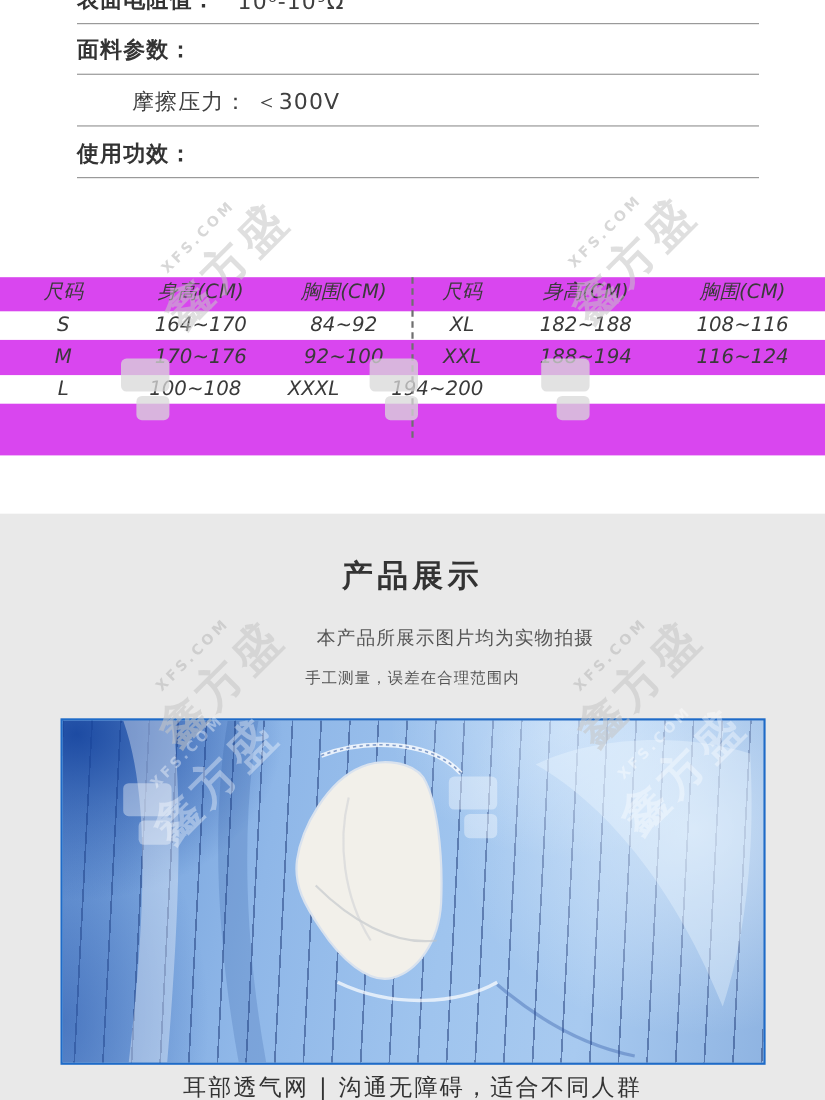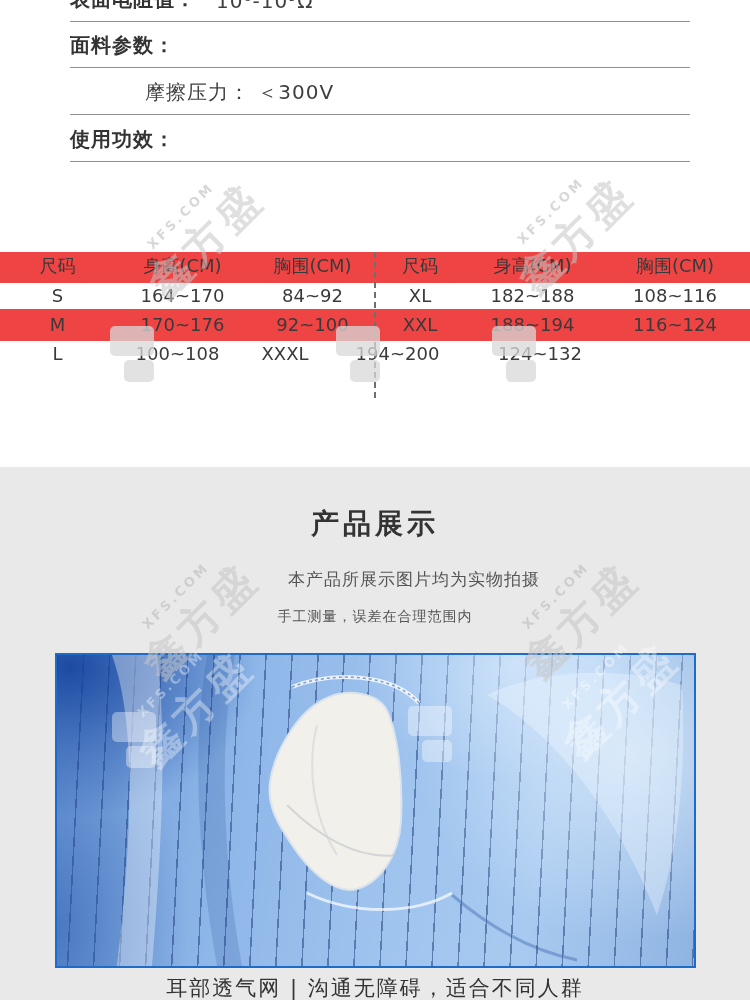--- a/index.html
+++ b/index.html
@@ -12,29 +12,30 @@
   
   .spec-row{
     position:absolute; left:70px; width:620px;
     border-bottom:1px solid #8f8f8f;
     display:flex; align-items:flex-end; padding-bottom:8px;
     box-sizing:border-box;
     font-size:20px; letter-spacing:1px; color:#3f3f3f;
   }
   .spec-row .lbl{font-weight:bold; color:#333;}
   .spec-row .val{margin-left:20px;}
-  .spec-row.no-label .val{margin-left:75px;}
+  .spec-row.no-label .val{margin-left:50px;}
   #spec1{top:-32px; height:54px;}
   #spec2{top:22px;  height:46px;}
   #spec3{top:68px;  height:47px;}
   #spec4{top:115px; height:47px;}
   
   .size-table{
-    position:absolute; left:0; top:252px; width:750px; height:89px;
-    background:#ef4444;
+    position:absolute; left:0; top:252px; width:750px; height:162px;
+    background:#d946ef;
+    font-style:italic;
   }
   .t-row{position:absolute; left:0; width:750px; display:flex; font-size:18px; color:#3a3a3a;}
   .t-row span{display:block; text-align:center;}
   .t-header{top:0; height:28px; line-height:28px;}
   .t-r1{top:31px; height:26px; line-height:26px; background:#ffffff;}
   .t-r2{top:60px; height:26px; line-height:26px;}
   .t-r3{top:89px; height:26px; line-height:26px; background:#ffffff;}
   .c1{width:115px;} .c2{width:135px;} .c3{width:125px;}
   .c4{width:90px;}  .c5{width:135px;} .c6{width:150px;}
   .table-divider{
@@ -127,21 +128,20 @@
       <span class="c3">92~100</span>
       <span class="c4">XXL</span>
       <span class="c5">188~194</span>
       <span class="c6">116~124</span>
     </div>
     <div class="t-row t-r3">
       <span class="c1">L</span>
       <span class="c3">100~108</span>
       <span class="c4">XXXL</span>
       <span class="c5">194~200</span>
-      <span class="c6">124~132</span>
     </div>
   </div>
   <div class="table-divider"></div>
 
   <div class="display-section"></div>
   <div class="display-title">产品展示</div>
   <div class="display-note1">本产品所展示图片均为实物拍摄</div>
   <div class="display-note2">手工测量，误差在合理范围内</div>
 
   <div class="photo-frame">

